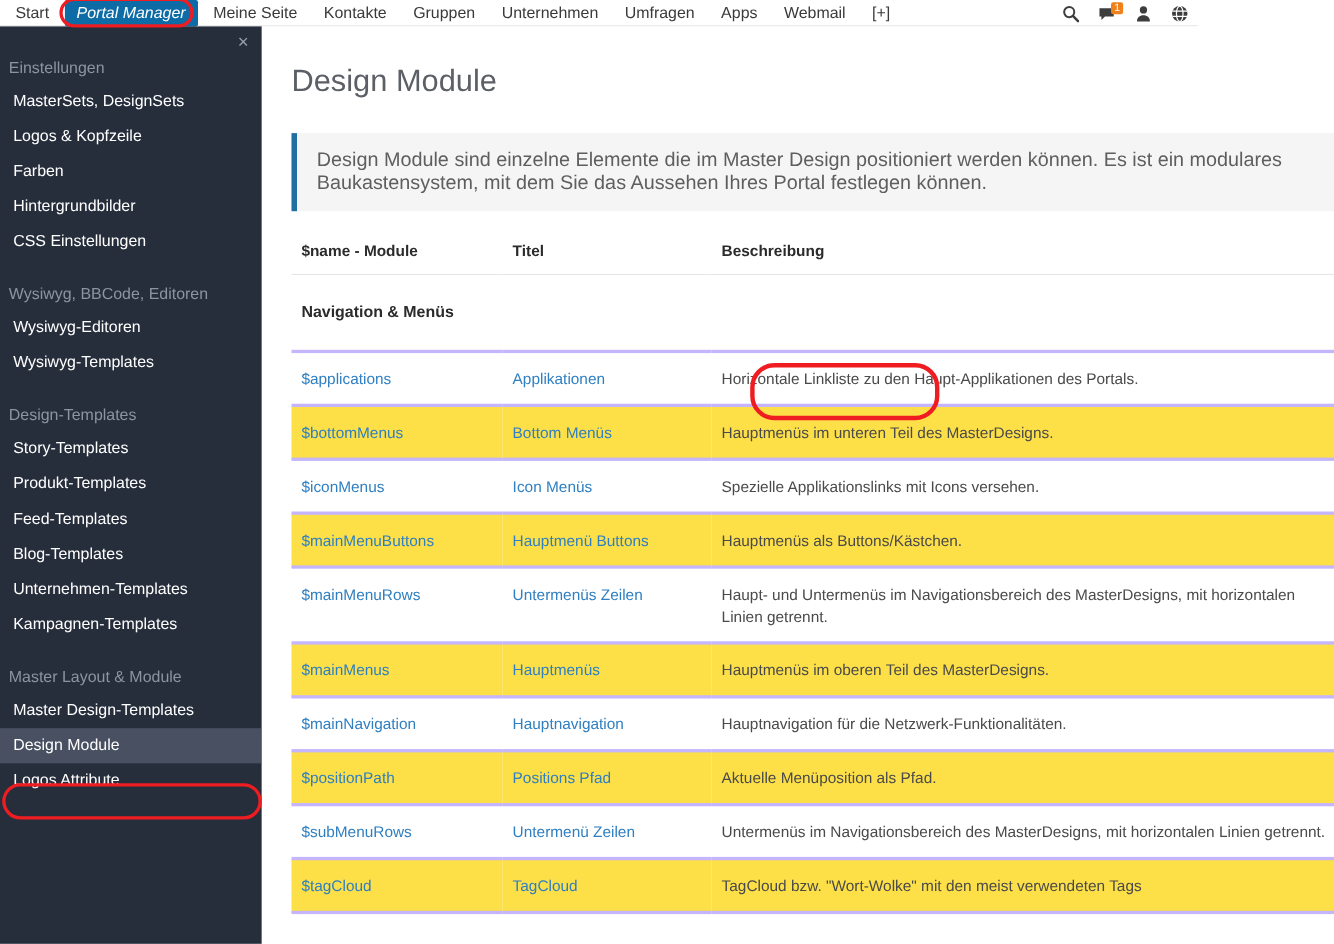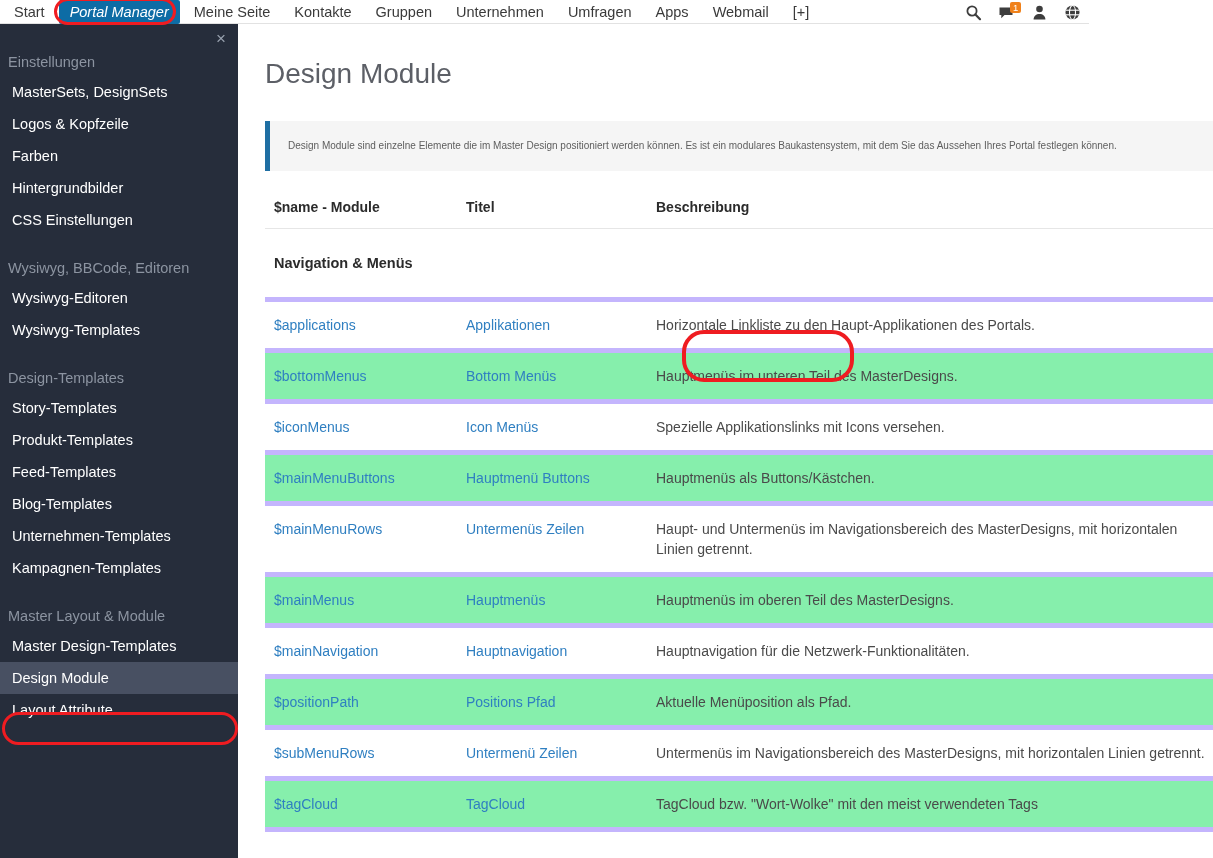--- a/index.html
+++ b/index.html
@@ -116,21 +116,21 @@
   }
 
   #infobox {
     margin: 31px 0 0 27px;
     width: 948px;
     background: #f5f5f5;
     border-left: 5px solid #1f6fa3;
     padding: 14px 18px 15px 18px;
   }
   #infobox-text {
-    font-size: 10px;
+    font-size: 18px;
     color: #5e5e5e;
     line-height: 21px;
   }
 
   
   #modtable {
     margin: 18px 0 0 27px;
     width: 948px;
     border-collapse: collapse;
     table-layout: fixed;
@@ -143,33 +143,33 @@
     font-size: 14px;
     color: #2b2b2b;
     font-weight: bold;
     padding: 10px 8px 13px 9px;
     border-bottom: 1px solid #e6e6e6;
   }
   #modtable td {
     font-size: 14px;
     color: #4a4a4a;
     padding: 13px 8px 13px 9px;
-    border-bottom: 5px solid #c4b5fd;
+    border-bottom: 3px solid #c4b5fd;
     vertical-align: top;
     line-height: 20px;
   }
   #modtable tr.section td {
     font-weight: bold;
     color: #2b2b2b;
     font-size: 14.5px;
     padding-top: 24px;
     padding-bottom: 24px;
     background: #ffffff;
   }
-  #modtable tr.stripe td { background: #86efac; }
+  #modtable tr.stripe td { background: #fde047; }
   #modtable a {
     color: #2f7fc1;
     text-decoration: none;
     cursor: pointer;
   }
   #ring-applikationen {
     position: absolute;
     left: 444px; top: 306px; width: 172px; height: 52px;
     border: 4px solid #ef1c21;
     border-radius: 22px;
@@ -239,21 +239,21 @@
       <div class="side-group">Design-Templates</div>
       <a class="side-link">Story-Templates</a>
       <a class="side-link">Produkt-Templates</a>
       <a class="side-link">Feed-Templates</a>
       <a class="side-link">Blog-Templates</a>
       <a class="side-link">Unternehmen-Templates</a>
       <a class="side-link">Kampagnen-Templates</a>
       <div class="side-group">Master Layout &amp; Module</div>
       <a class="side-link">Master Design-Templates</a>
       <a class="side-link selected">Design Module</a>
-      <a class="side-link">Layout Attribute</a>
+      <a class="side-link">Logos Attribute</a>
     </div>
 </div>
 <div id="ring-designmodule"></div>
 
 <div id="content">
   <h1 id="page-title">Design Module</h1>
 
   <div id="infobox">
     <div id="infobox-text">Design Module sind einzelne Elemente die im Master Design positioniert werden können. Es ist ein modulares Baukastensystem, mit dem Sie das Aussehen Ihres Portal festlegen können.</div>
   </div>

